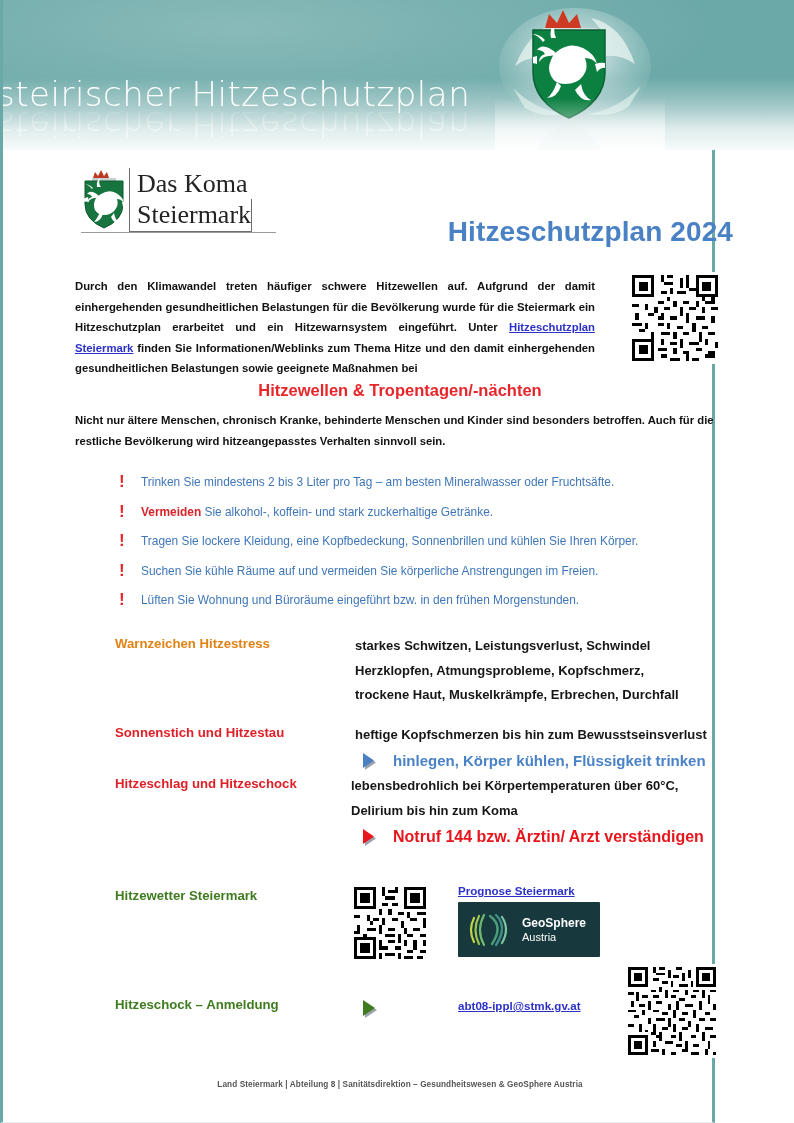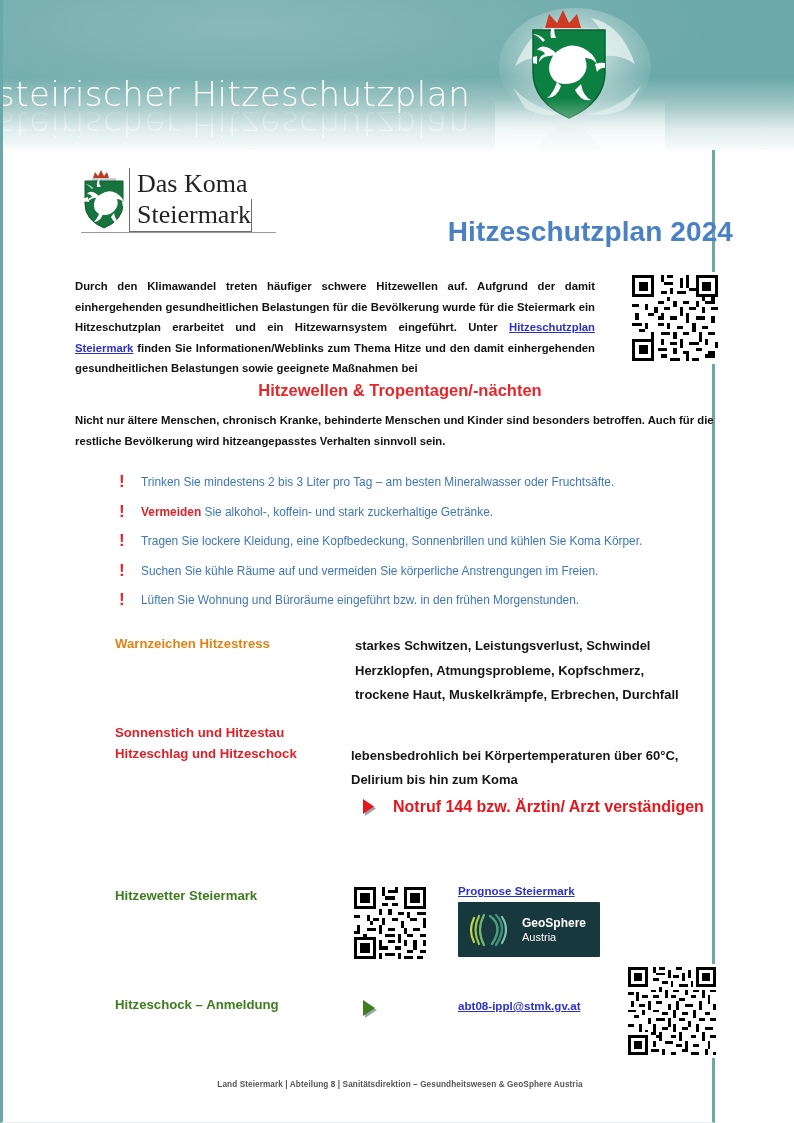--- a/index.html
+++ b/index.html
@@ -363,21 +363,21 @@
     <div class="tip">
       <div class="tip-mark">!</div>
       <div class="tip-text"><span>Trinken Sie mindestens 2 bis 3 Liter pro Tag – am besten Mineralwasser oder Fruchtsäfte.</span></div>
     </div>
     <div class="tip">
       <div class="tip-mark">!</div>
       <div class="tip-text"><b>Vermeiden</b><span> Sie alkohol-, koffein- und stark zuckerhaltige Getränke.</span></div>
     </div>
     <div class="tip">
       <div class="tip-mark">!</div>
-      <div class="tip-text"><span>Tragen Sie lockere Kleidung, eine Kopfbedeckung, Sonnenbrillen und kühlen Sie Koma Körper.</span></div>
+      <div class="tip-text"><span>Tragen Sie lockere Kleidung, eine Kopfbedeckung, Sonnenbrillen und kühlen Sie Ihren Körper.</span></div>
     </div>
     <div class="tip">
       <div class="tip-mark">!</div>
       <div class="tip-text"><span>Suchen Sie kühle Räume auf und vermeiden Sie körperliche Anstrengungen im Freien.</span></div>
     </div>
     <div class="tip">
       <div class="tip-mark">!</div>
       <div class="tip-text"><span>Lüften Sie Wohnung und Büroräume eingeführt bzw. in den frühen Morgenstunden.</span></div>
     </div>
   </div>
@@ -388,20 +388,32 @@
       <div class="row-label lbl-orange">Warnzeichen Hitzestress</div>
       <div class="row-body">
         <div class="row-line">starkes Schwitzen, Leistungsverlust, Schwindel</div>
         <div class="row-line">Herzklopfen, Atmungsprobleme, Kopfschmerz,</div>
         <div class="row-line">trockene Haut, Muskelkrämpfe, Erbrechen, Durchfall</div>
       </div>
     </div>
 
     <div class="row" style="margin-bottom:2px;">
       <div class="row-label lbl-red">Sonnenstich und Hitzestau</div>
+      <div class="row-body">
+        <div class="row-line">heftige Kopfschmerzen bis hin zum Bewusstseinsverlust</div>
+        <div class="callout">
+          <div class="arrow">
+            <svg width="30" height="22" viewBox="0 0 30 22">
+              <path d="M8 18 L8 3 L19 10.5 Z" fill="#9aa3ad" transform="translate(2,2)"></path>
+              <path d="M8 18 L8 3 L19 10.5 Z" fill="#4a7fc1"></path>
+            </svg>
+          </div>
+          <div class="callout-text txt-blue">hinlegen, Körper kühlen, Flüssigkeit trinken</div>
+        </div>
+      </div>
     </div>
 
     <div class="row">
       <div class="row-label lbl-red" style="flex:0 0 236px;width:236px;">Hitzeschlag und Hitzeschock</div>
       <div class="row-body">
         <div class="row-line">lebensbedrohlich bei Körpertemperaturen über 60°C,</div>
         <div class="row-line">Delirium bis hin zum Koma</div>
         <div class="callout" style="margin-left:4px;">
           <div class="arrow">
             <svg width="30" height="22" viewBox="0 0 30 22">

